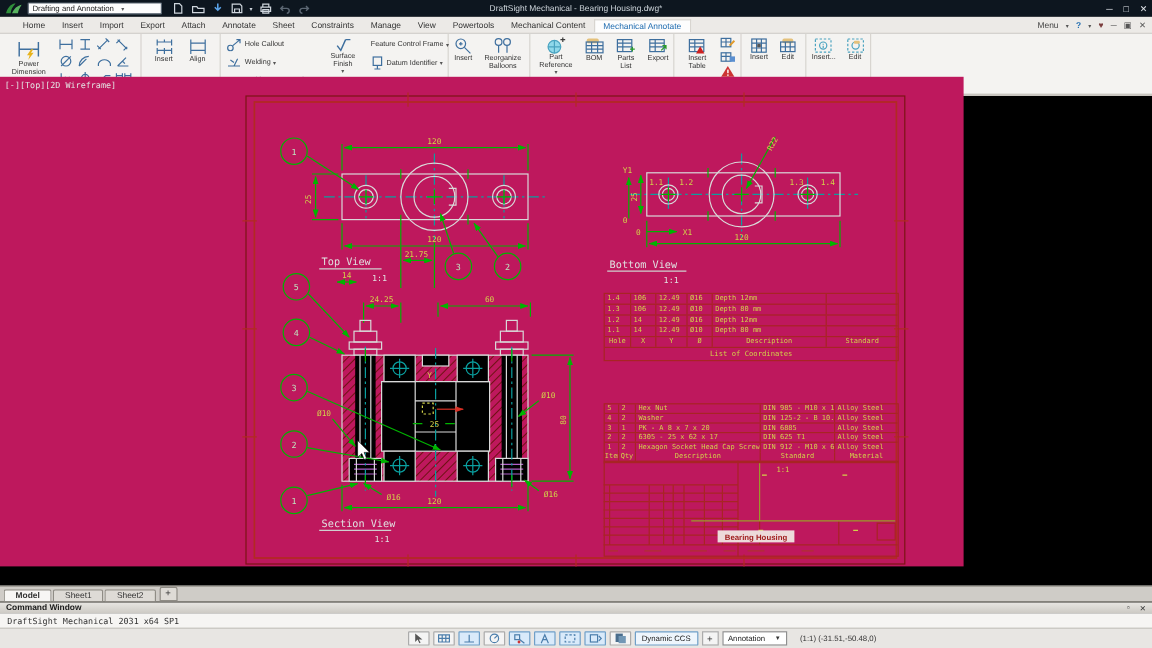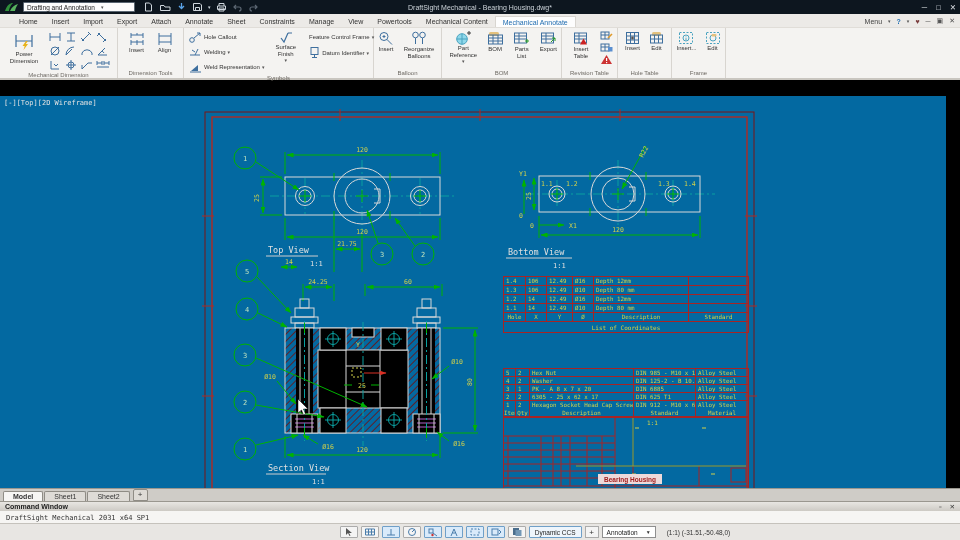--- a/index.html
+++ b/index.html
@@ -22,21 +22,21 @@
   .rgroup{height:100%;border-right:1px solid #d8d5d0;display:flex;flex-direction:column;box-sizing:border-box;padding:1px 2px 0}
   .rbody{flex:1;display:flex;align-items:flex-start;gap:1px}
   .rlabel{font-size:6px;color:#6e6a64;text-align:center;padding:1px 0 2px;white-space:nowrap}
   .rbtn-v{display:flex;flex-direction:column;align-items:center;justify-content:flex-start;font-size:6px;color:#333;text-align:center;padding:2px 2px 0;border-radius:2px;cursor:default;line-height:1.15}
   .rbtn-h{display:flex;align-items:center;gap:2px;font-size:6px;color:#333;padding:1px 2px;cursor:default;white-space:nowrap}
   .icgrid{display:grid;grid-template-columns:repeat(4,15px);grid-auto-rows:13px;gap:1px;margin-top:1px}
   .icbtn{display:flex;align-items:center;justify-content:center;cursor:default;border-radius:1px}
   .caret{font-size:5px;color:#555}
   .symcol{display:flex;flex-direction:column;justify-content:flex-start;gap:1px;padding-top:1px}
   
-  .canvas{position:absolute;top:96px;left:0;width:946px;height:408px;background:#0369a1}
+  .canvas{position:absolute;top:64px;left:0;width:803px;height:408px;background:#be185d}
   .vplabel{position:absolute;top:3px;left:4px;color:#e3e3e3;font-size:7px;font-family:"DejaVu Sans Mono",monospace;z-index:5}
   .canvas svg{position:absolute;top:0;left:0}
   .cadtbl{position:absolute;font-family:"DejaVu Sans Mono",monospace;color:#d2d24a;border:1px solid #a82424;box-sizing:border-box;background:transparent;z-index:4}
   .ct-row,.ct-head{display:grid;grid-template-columns:22px 21px 26px 21px 95px 1fr;border-bottom:1px solid #a82424;height:9px;box-sizing:border-box}
   .ct-title{height:10px;display:flex;align-items:center;justify-content:center;font-size:6px}
   .bo-row,.bo-head{display:grid;grid-template-columns:12px 14px 104px 62px 1fr;border-bottom:1px solid #a82424;height:8px;box-sizing:border-box}
   .bo-row:nth-last-child(1){border-bottom:none}
   .tcell{border-right:1px solid #a82424;font-size:5.8px;line-height:8px;overflow:hidden;white-space:nowrap;padding-left:2px;box-sizing:border-box}
   .tcell:last-child{border-right:none}
   .ct-head .tcell,.bo-head .tcell{text-align:center;padding-left:0}

